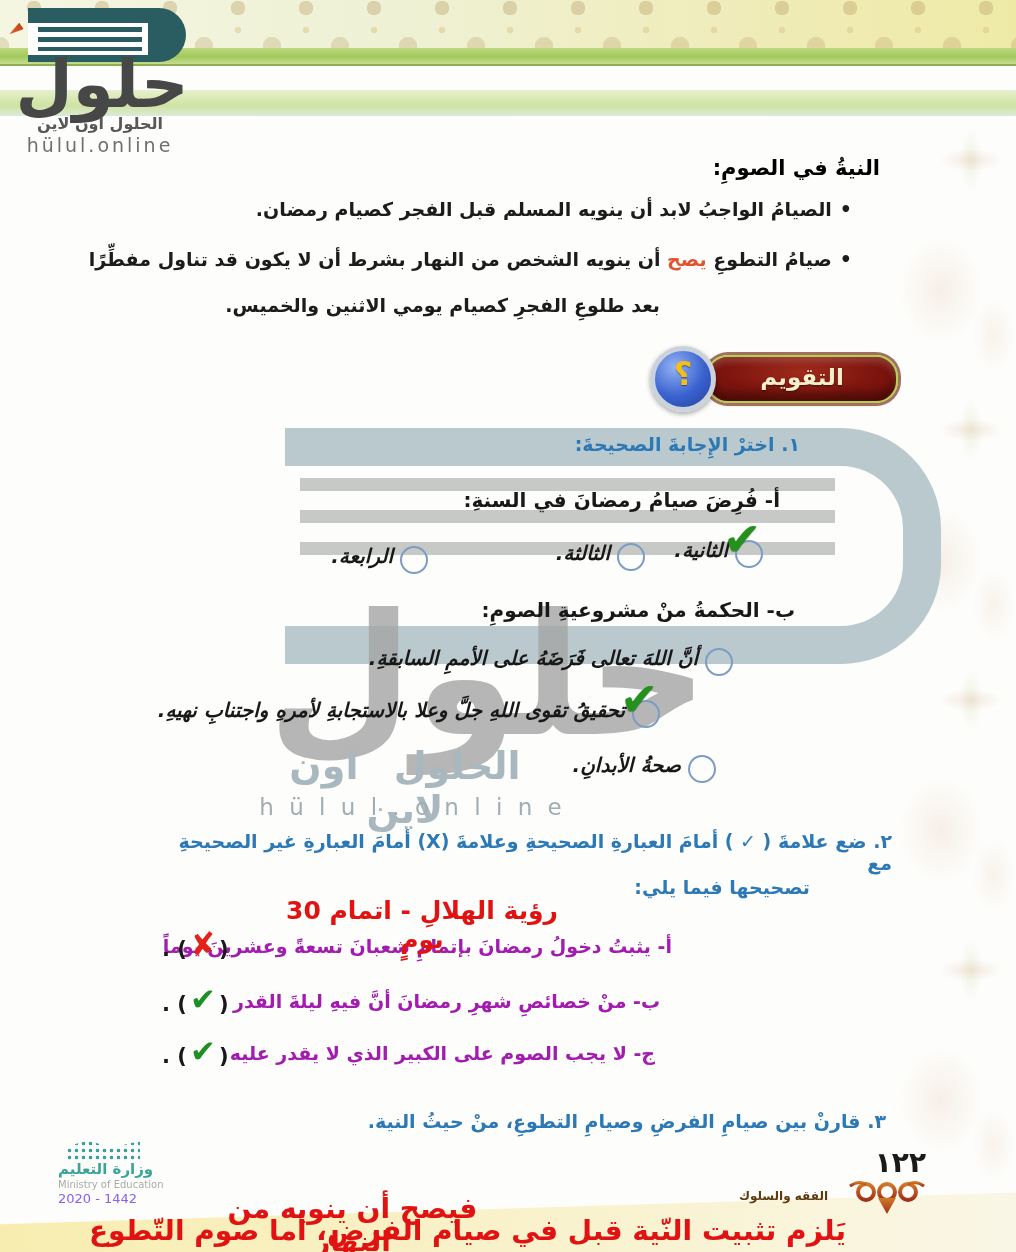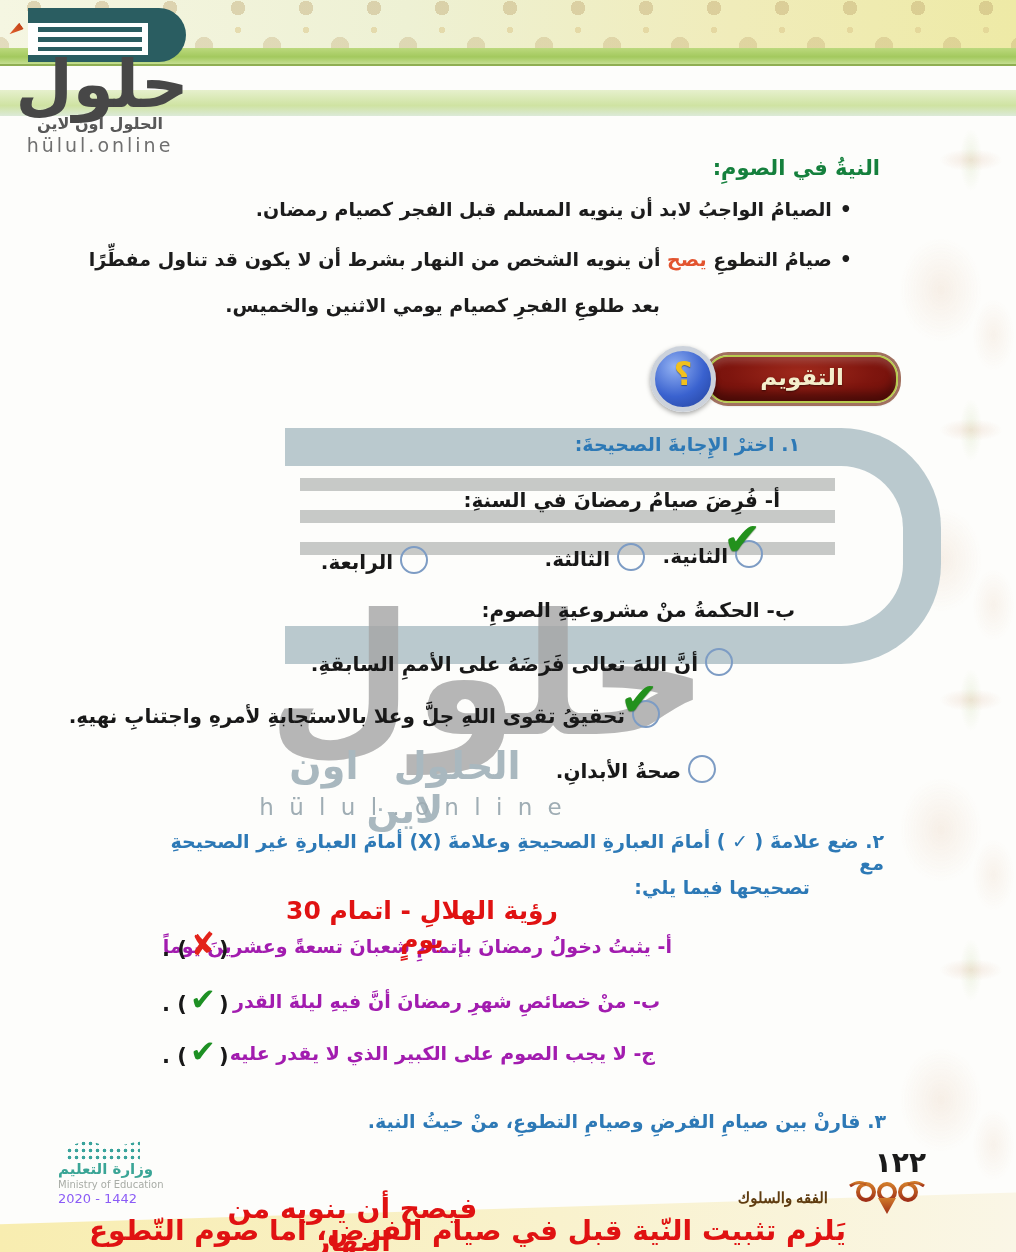--- a/index.html
+++ b/index.html
@@ -41,21 +41,21 @@
   .book-panel{left:0px;top:15px;width:120px;height:32px;background:#ffffff;}
   .book-stripes{left:10px;top:4px;width:104px;height:24px;
     background:repeating-linear-gradient(180deg,#2a5d61 0 5px,#ffffff 5px 10px);}
   .logo-hulul{left:10px;top:52px;width:184px;text-align:center;z-index:4;
     font-size:66px;line-height:1;font-weight:bold;color:#474747;}
   .logo-row{left:8px;top:114px;width:184px;text-align:center;z-index:4;
     font-size:16px;font-weight:bold;color:#585858;}
   .logo-latin{left:8px;top:134px;width:184px;text-align:center;z-index:4;direction:ltr;
     font-size:19px;letter-spacing:3px;color:#6f6f6f;}
   
-  .lesson-heading{right:136px;top:156px;z-index:3;font-size:21px;font-weight:bold;color:#15803d;}
+  .lesson-heading{right:136px;top:156px;z-index:3;font-size:21px;font-weight:bold;color:#000000;}
   .bullet-row{z-index:3;font-size:19px;font-weight:bold;color:#1c1c1c;display:flex;gap:8px;}
   .bullet-dot{color:#1c1c1c;font-size:19px;}
   .red-word{color:#e2542f;}
   
   .eval-banner{left:650px;top:346px;width:250px;height:62px;z-index:3;}
   .eval-pill{position:absolute;left:56px;top:9px;width:188px;height:44px;border-radius:22px;
     background:radial-gradient(ellipse at 50% 35%,#a02a1c 0%,#7e150e 55%,#6b0e09 100%);
     border:2px solid #b8cc4e;
     box-shadow:0 0 0 3px #a1705f,0 2px 3px rgba(0,0,0,.35),inset 0 -8px 10px rgba(0,0,0,.35),inset 0 5px 6px rgba(255,255,255,.18);}
   .eval-label{position:absolute;left:0;top:7px;width:100%;text-align:center;
@@ -71,41 +71,41 @@
   .wm-stripe{left:300px;width:535px;height:13px;background:#c7c9c7;z-index:2;}
   .wm-hulul{left:248px;top:588px;width:480px;text-align:center;z-index:2;
     font-size:168px;line-height:1.05;font-weight:bold;color:#a5a5a5;opacity:.8;}
   .wm-row{left:235px;top:744px;width:340px;text-align:center;z-index:2;
     font-size:38px;font-weight:bold;color:#a9b8bf;word-spacing:22px;}
   .wm-latin{left:240px;top:794px;width:345px;text-align:center;z-index:2;direction:ltr;
     font-size:23px;color:#9fadb4;letter-spacing:4px;}
   
   .q-title{z-index:3;font-size:19px;font-weight:bold;color:#2d79b6;}
   .q-prompt{z-index:3;font-size:20px;font-weight:bold;color:#181818;}
-  .opt{z-index:3;display:flex;align-items:flex-end;gap:7px;font-size:20px;font-weight:bold;color:#181818;}
+  .opt{z-index:3;display:flex;align-items:flex-start;gap:7px;font-size:20px;font-weight:bold;color:#181818;font-style:italic;}
   .radio{width:24px;height:24px;border:2px solid #7d9cc4;border-radius:50%;
     background:transparent;flex:0 0 auto;position:relative;margin-top:2px;}
   .check-over{position:absolute;left:-14px;top:-26px;font-size:46px;line-height:1;
     font-weight:bold;color:#23911c;text-shadow:0 1px 1px rgba(20,80,10,.5);z-index:5;}
   .q2-item{z-index:3;font-size:19px;font-weight:bold;color:#a21caf;}
   .q2-bracket{z-index:3;direction:ltr;font-size:21px;font-weight:bold;color:#181818;display:flex;align-items:center;}
   .mark-glyph{font-size:31px;line-height:1;font-weight:bold;position:relative;top:-4px;margin:0 3px;}
   .mark-glyph[data-mark="x"]{color:#e3231a;transform:rotate(-6deg);}
   .mark-glyph[data-mark="check"]{color:#1d9023;}
   .correction-red,.answer-red{z-index:6;font-weight:bold;color:#e01212;}
   .correction-red{font-size:25px;}
   .answer-red{font-size:28px;text-align:center;}
   
   .footer-band{left:0;top:1186px;width:1016px;height:66px;z-index:1;
     background:linear-gradient(90deg,#f8edb0 0%,#f9f2cd 55%,#faf6e6 100%);
     clip-path:polygon(0 58%,100% 10%,100% 100%,0 100%);}
   .page-number{right:90px;top:1146px;z-index:3;font-size:28px;font-weight:bold;
     color:#1a1a1a;letter-spacing:2px;}
   .flourish{left:848px;top:1180px;z-index:3;}
-  .subject-label{right:188px;top:1189px;z-index:3;font-size:15px;font-weight:bold;color:#5f3c10;font-family:Liberation Serif, serif;}
+  .subject-label{right:188px;top:1189px;z-index:3;font-size:12px;font-weight:bold;color:#5f3c10;}
   .moe-dots{left:66px;top:1140px;width:74px;height:20px;z-index:3;
     background-image:radial-gradient(circle,#39a39b 1.6px,transparent 2.1px);
     background-size:7px 7px;
     clip-path:polygon(0 35%,30% 0,60% 40%,100% 5%,100% 100%,0 100%);}
   .moe-name{left:58px;top:1160px;z-index:3;font-size:15px;font-weight:bold;color:#3aa596;}
   .moe-en{left:58px;top:1179px;z-index:3;direction:ltr;font-size:10px;color:#a8aca6;}
   .moe-year{left:58px;top:1191px;z-index:3;direction:ltr;font-size:13px;color:#8b5cf6;}
 </style>
 </head>
 <body>
@@ -183,21 +183,21 @@
     <span class="radio">
       <span class="check-over">✔</span>
     </span>
     <span>تحقيقُ تقوى اللهِ جلَّ وعلا بالاستجابةِ لأمرهِ واجتنابِ نهيهِ.</span>
   </div>
   <div class="abs opt" style="right:300px;top:753px;">
     <span class="radio"></span>
     <span>صحةُ الأبدانِ.</span>
   </div>
 
-  <div class="abs q-title" style="right:132px;top:830px;width:730px;">٢. ضع علامةَ ( ✓ ) أمامَ العبارةِ الصحيحةِ وعلامةَ (X) أمامَ العبارةِ غير الصحيحةِ مع</div>
+  <div class="abs q-title" style="right:124px;top:830px;width:730px;">٢. ضع علامةَ ( ✓ ) أمامَ العبارةِ الصحيحةِ وعلامةَ (X) أمامَ العبارةِ غير الصحيحةِ مع</div>
   <div class="abs q-title" style="right:206px;top:876px;">تصحيحها فيما يلي:</div>
   <div class="abs correction-red" style="left:262px;top:896px;width:320px;text-align:center;">رؤية الهلالِ - اتمام 30 يومٍ</div>
 
   <div class="abs q2-item" style="right:344px;top:935px;">أ- يثبتُ دخولُ رمضانَ بإتمامِ شعبانَ تسعةً وعشرينَ يوماً</div>
   <div class="abs q2-bracket" style="left:162px;top:933px;">
     <span>. ( </span>
       <span class="mark-glyph" data-mark="x">✘</span>
       <span> )</span>
   </div>
 

